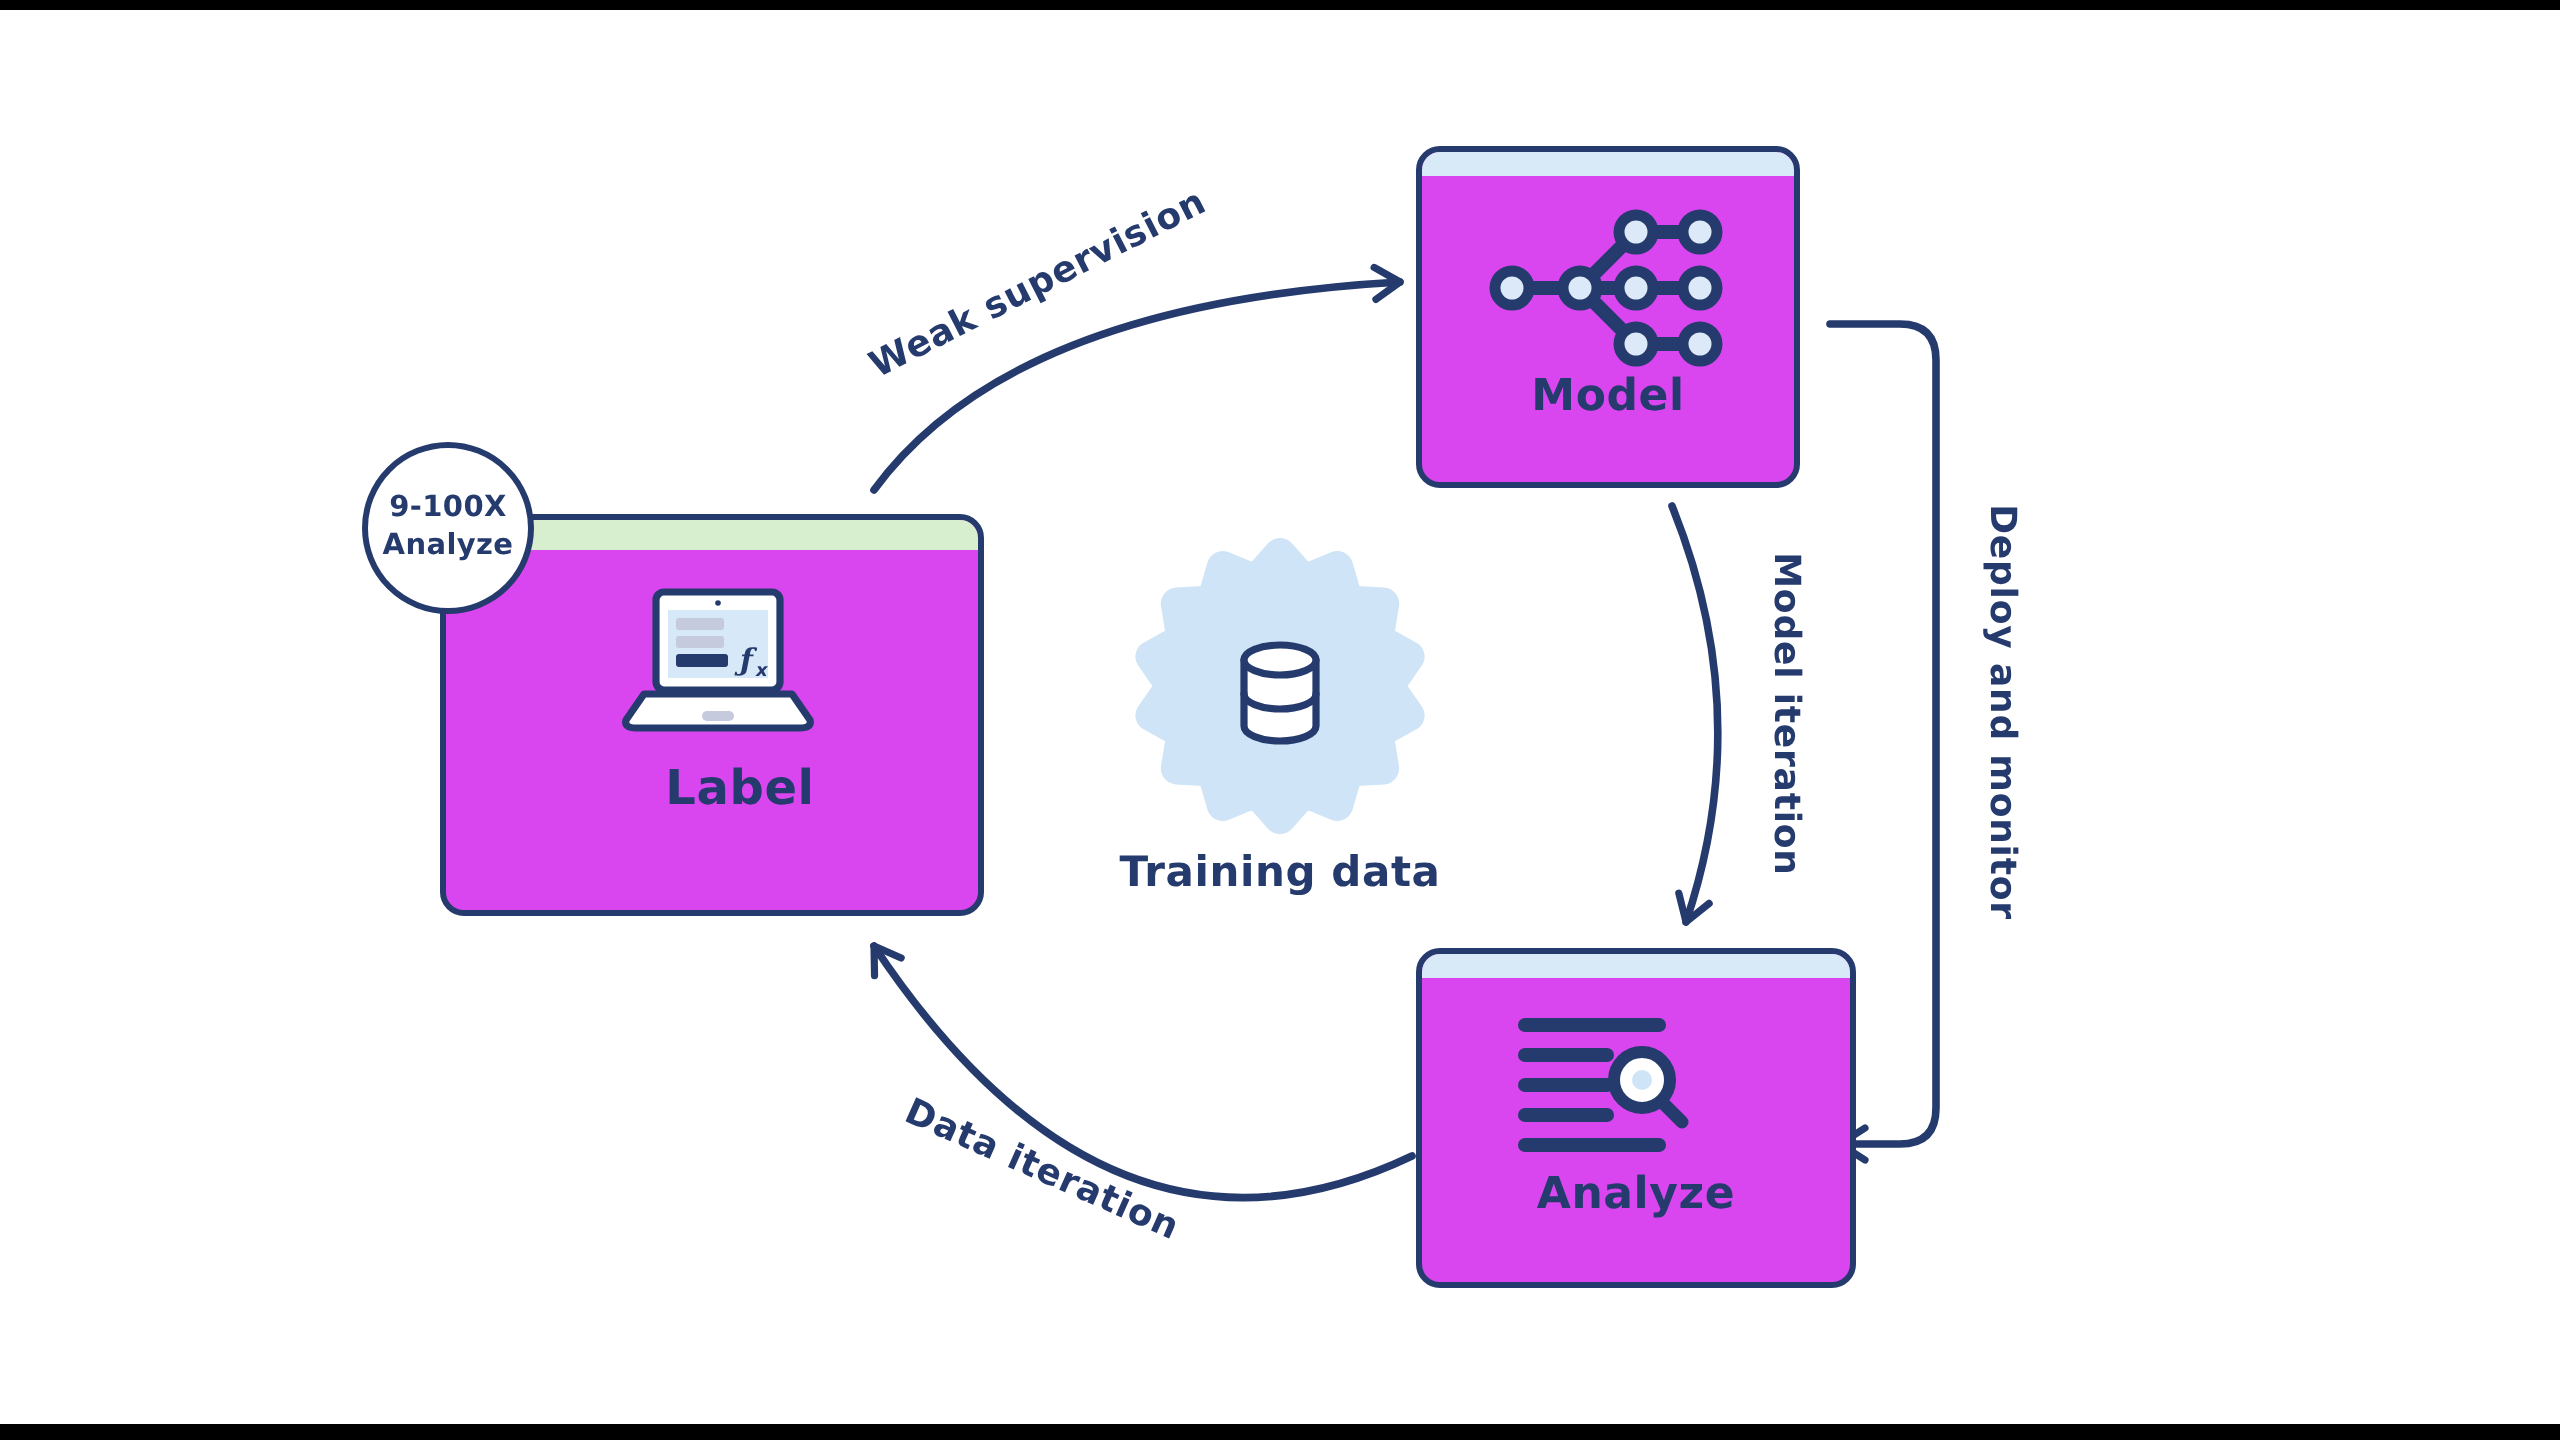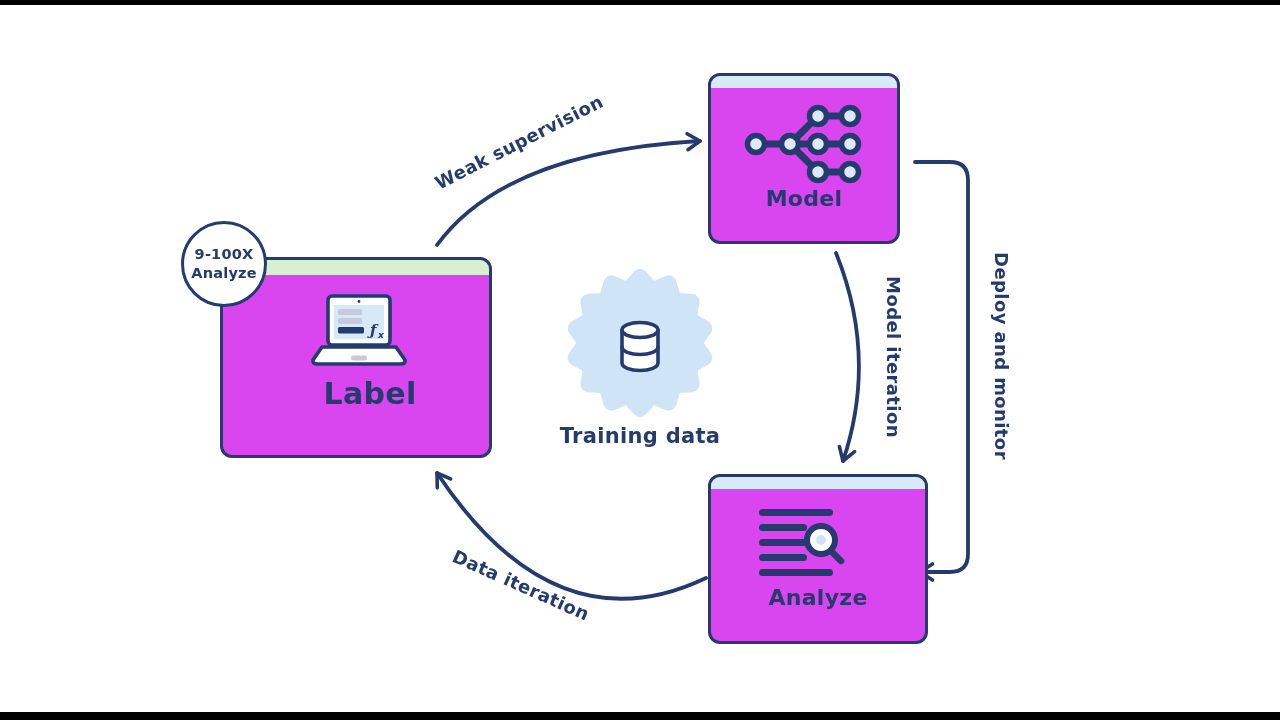--- a/index.html
+++ b/index.html
@@ -17,21 +17,21 @@
     position:absolute;background:#d946ef;border:3.5px solid #253a6d;border-radius:12px;
     box-sizing:border-box;overflow:hidden;
   }
   .box .strip{position:absolute;top:0;left:0;right:0;}
   .strip.blue{background:#d8e9f8;height:12px;}
   .strip.green{background:#d8efcf;height:15px;}
   .box-title{
     position:absolute;left:0;right:0;text-align:center;font-weight:700;
     font-size:22px;letter-spacing:.3px;color:#253a6d;
   }
-  .box-title.two-line{line-height:28px;font-size:30px;padding-left:28px;}
+  .box-title.two-line{line-height:28px;font-size:24px;padding-left:28px;}
   .icon-wrap{position:absolute;}
 
   .badge{
     position:absolute;left:181px;top:221px;width:86px;height:86px;border-radius:50%;
     background:#fff;border:3.5px solid #253a6d;box-sizing:border-box;
     display:flex;flex-direction:column;align-items:center;justify-content:center;
     font-weight:700;font-size:14.5px;line-height:19px;letter-spacing:.2px;z-index:5;
   }
 
   .flow-label{

